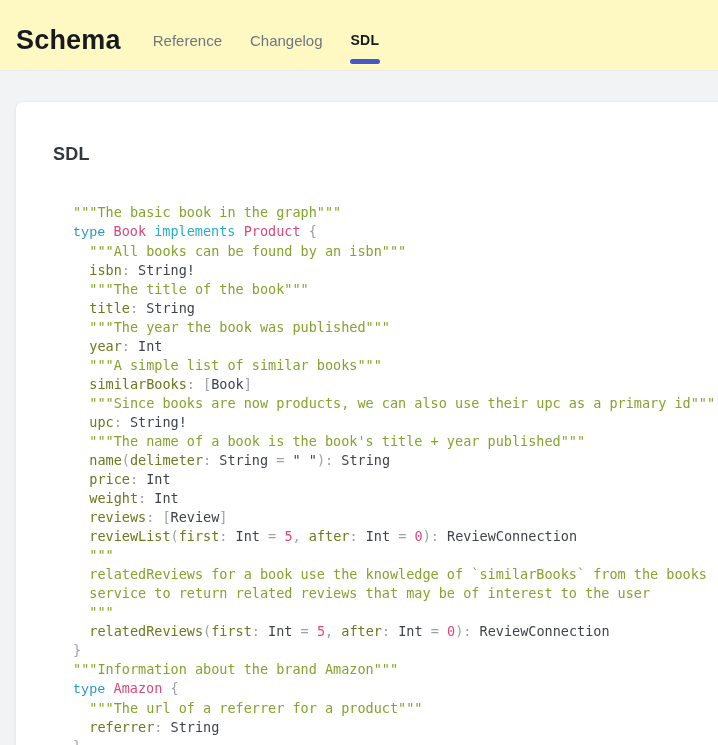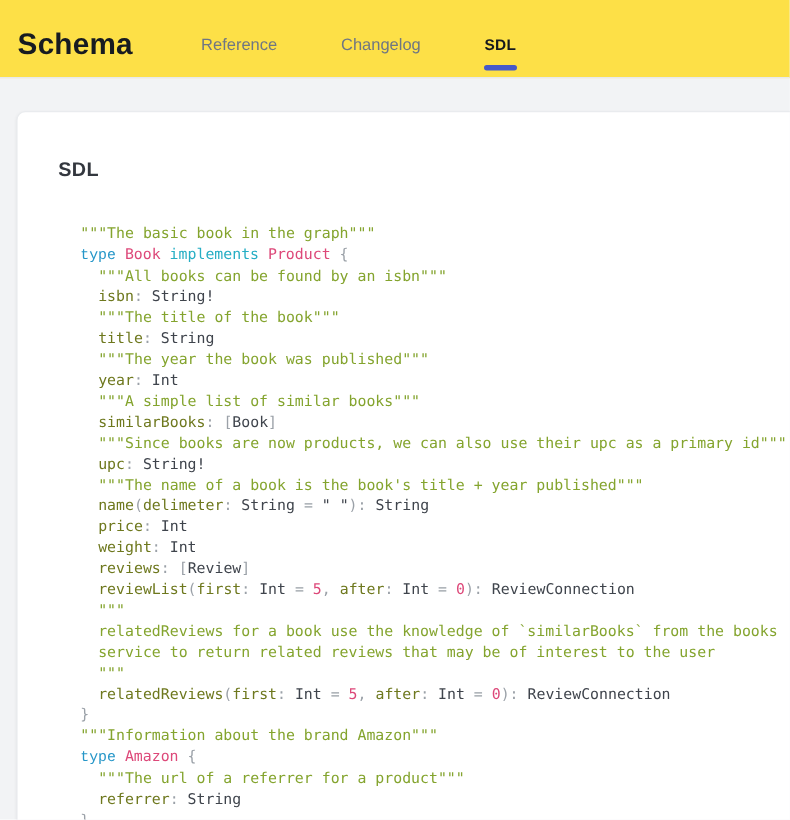--- a/index.html
+++ b/index.html
@@ -5,41 +5,40 @@
   * { box-sizing: border-box; margin: 0; padding: 0; }
   html, body { width: 718px; height: 745px; }
   body {
     overflow: hidden;
     background: #f2f3f5;
     font-family: "Liberation Sans", sans-serif;
   }
   .header {
     position: relative;
     height: 71px;
-    background: #fde047;
+    background: #fef9c3;
     border-bottom: 1px solid #e7e9ed;
     display: flex;
     align-items: center;
     padding: 10px 0 0 16px;
   }
   .title {
     font-size: 27px;
     font-weight: bold;
     color: #171b21;
     letter-spacing: 0.2px;
   }
   .tabs { display: flex; align-items: center; margin-left: 30px; gap: 24px; }
   .tab {
     position: relative;
     font-size: 15px;
     color: #6f7683;
     cursor: pointer;
     padding: 0 2px;
     white-space: nowrap;
-    margin-left: 30px;
   }
   .tab.active { color: #15181d; font-weight: bold; font-size: 14px; letter-spacing: 0.2px; }
   .tab-underline {
     position: absolute;
     left: 50%;
     transform: translateX(-50%);
     top: calc(100% + 11px);
     width: 30px;
     height: 5px;
     border-radius: 3px;

